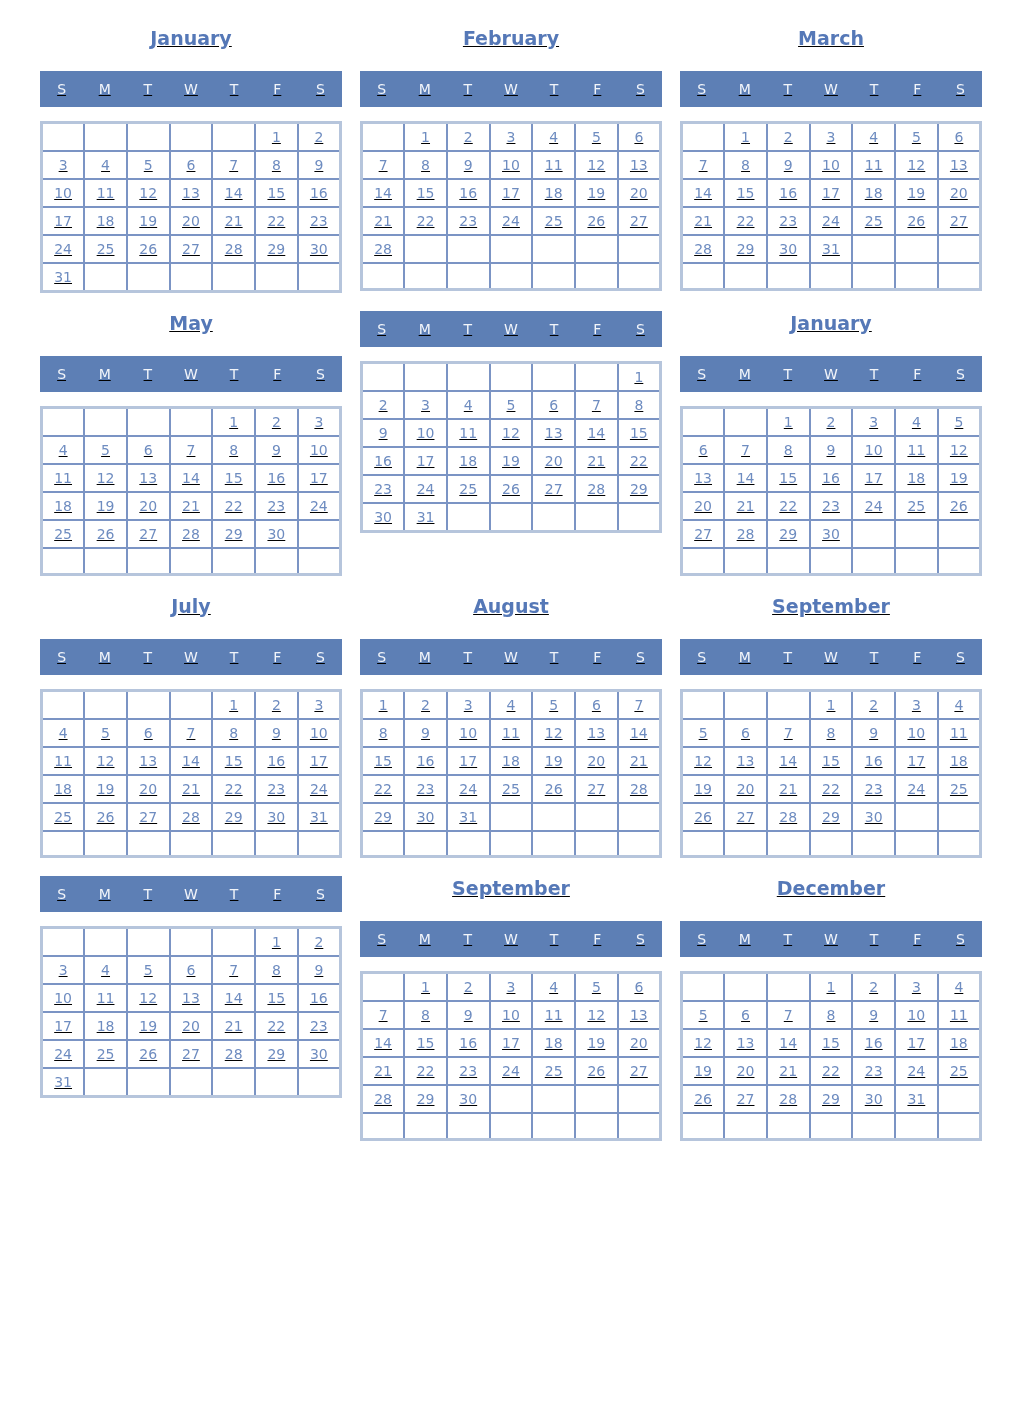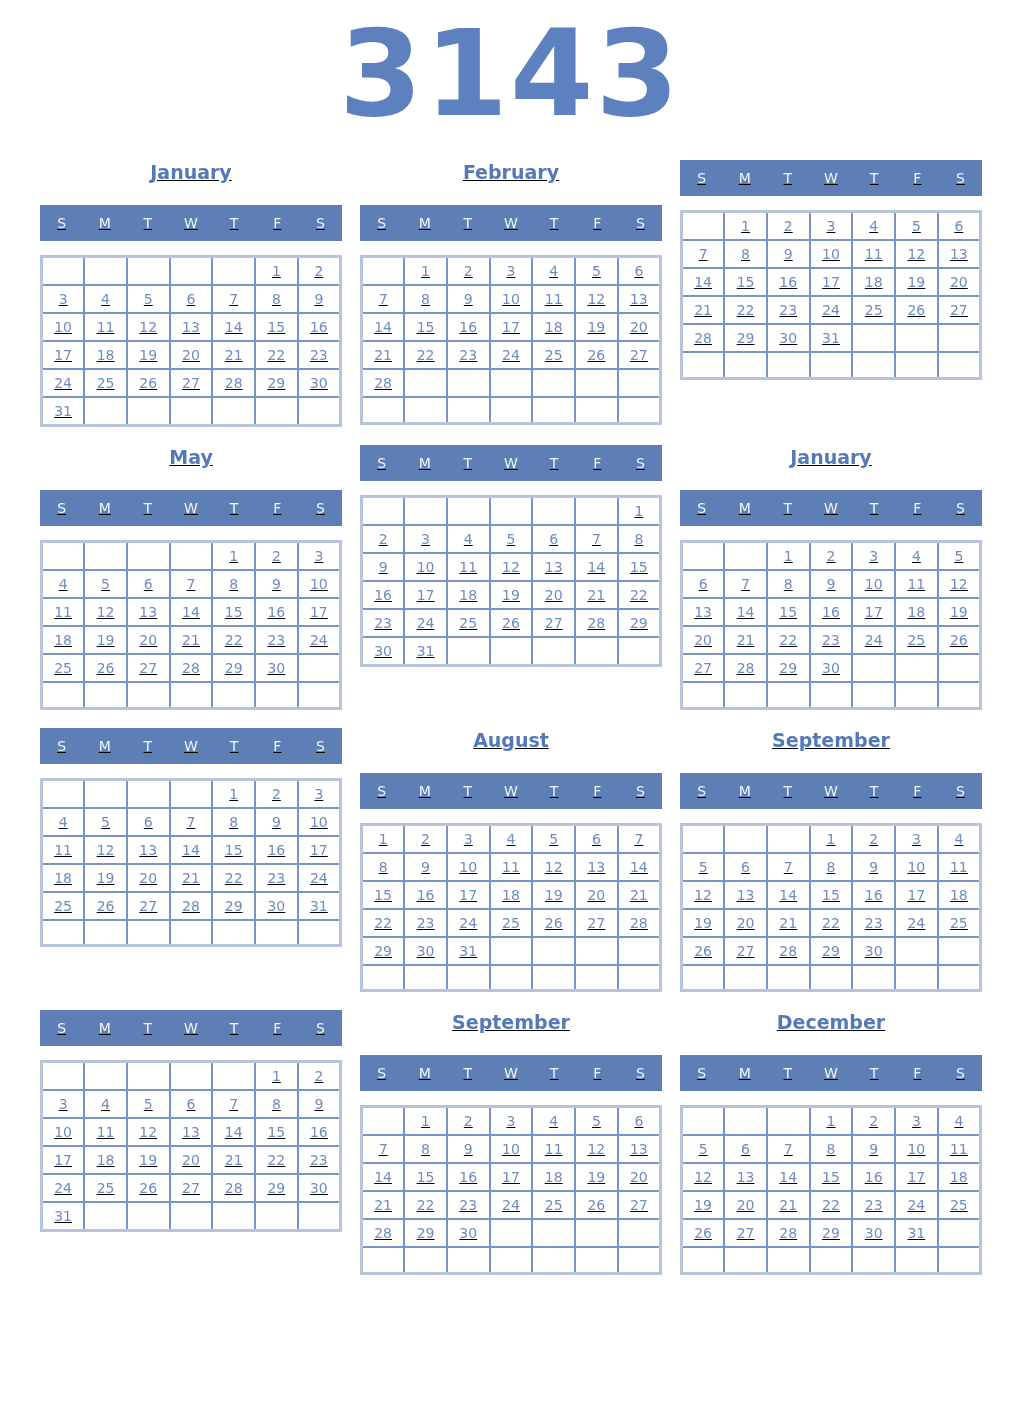--- a/index.html
+++ b/index.html
@@ -72,21 +72,20 @@
     font-size:14px;
     color:var(--day_text);
     line-height:26px;
     overflow:hidden;
   }
 </style>
 </head>
 <body>
 
 <div class="page">
-  <div class="year-title">3143</div>
   <div class="months-grid" id="months-grid">
   <section class="month-block">
     <h2 class="month-title">January</h2>
     <div class="weekday-band">
           <span class="weekday-label">S</span>
           <span class="weekday-label">M</span>
           <span class="weekday-label">T</span>
           <span class="weekday-label">W</span>
           <span class="weekday-label">T</span>
           <span class="weekday-label">F</span>
@@ -217,20 +216,21 @@
               <td></td>
               <td></td>
               <td></td>
               <td></td>
             </tr>
           </tbody>
         </table>
   </section>
 
   <section class="month-block">
+    <h2 class="month-title">March</h2>
     <div class="weekday-band">
           <span class="weekday-label">S</span>
           <span class="weekday-label">M</span>
           <span class="weekday-label">T</span>
           <span class="weekday-label">W</span>
           <span class="weekday-label">T</span>
           <span class="weekday-label">F</span>
           <span class="weekday-label">S</span>
         </div>
     <table class="month-grid">
@@ -499,20 +499,21 @@
               <td></td>
               <td></td>
               <td></td>
               <td></td>
             </tr>
           </tbody>
         </table>
   </section>
 
   <section class="month-block">
+    <h2 class="month-title">July</h2>
     <div class="weekday-band">
           <span class="weekday-label">S</span>
           <span class="weekday-label">M</span>
           <span class="weekday-label">T</span>
           <span class="weekday-label">W</span>
           <span class="weekday-label">T</span>
           <span class="weekday-label">F</span>
           <span class="weekday-label">S</span>
         </div>
     <table class="month-grid">

